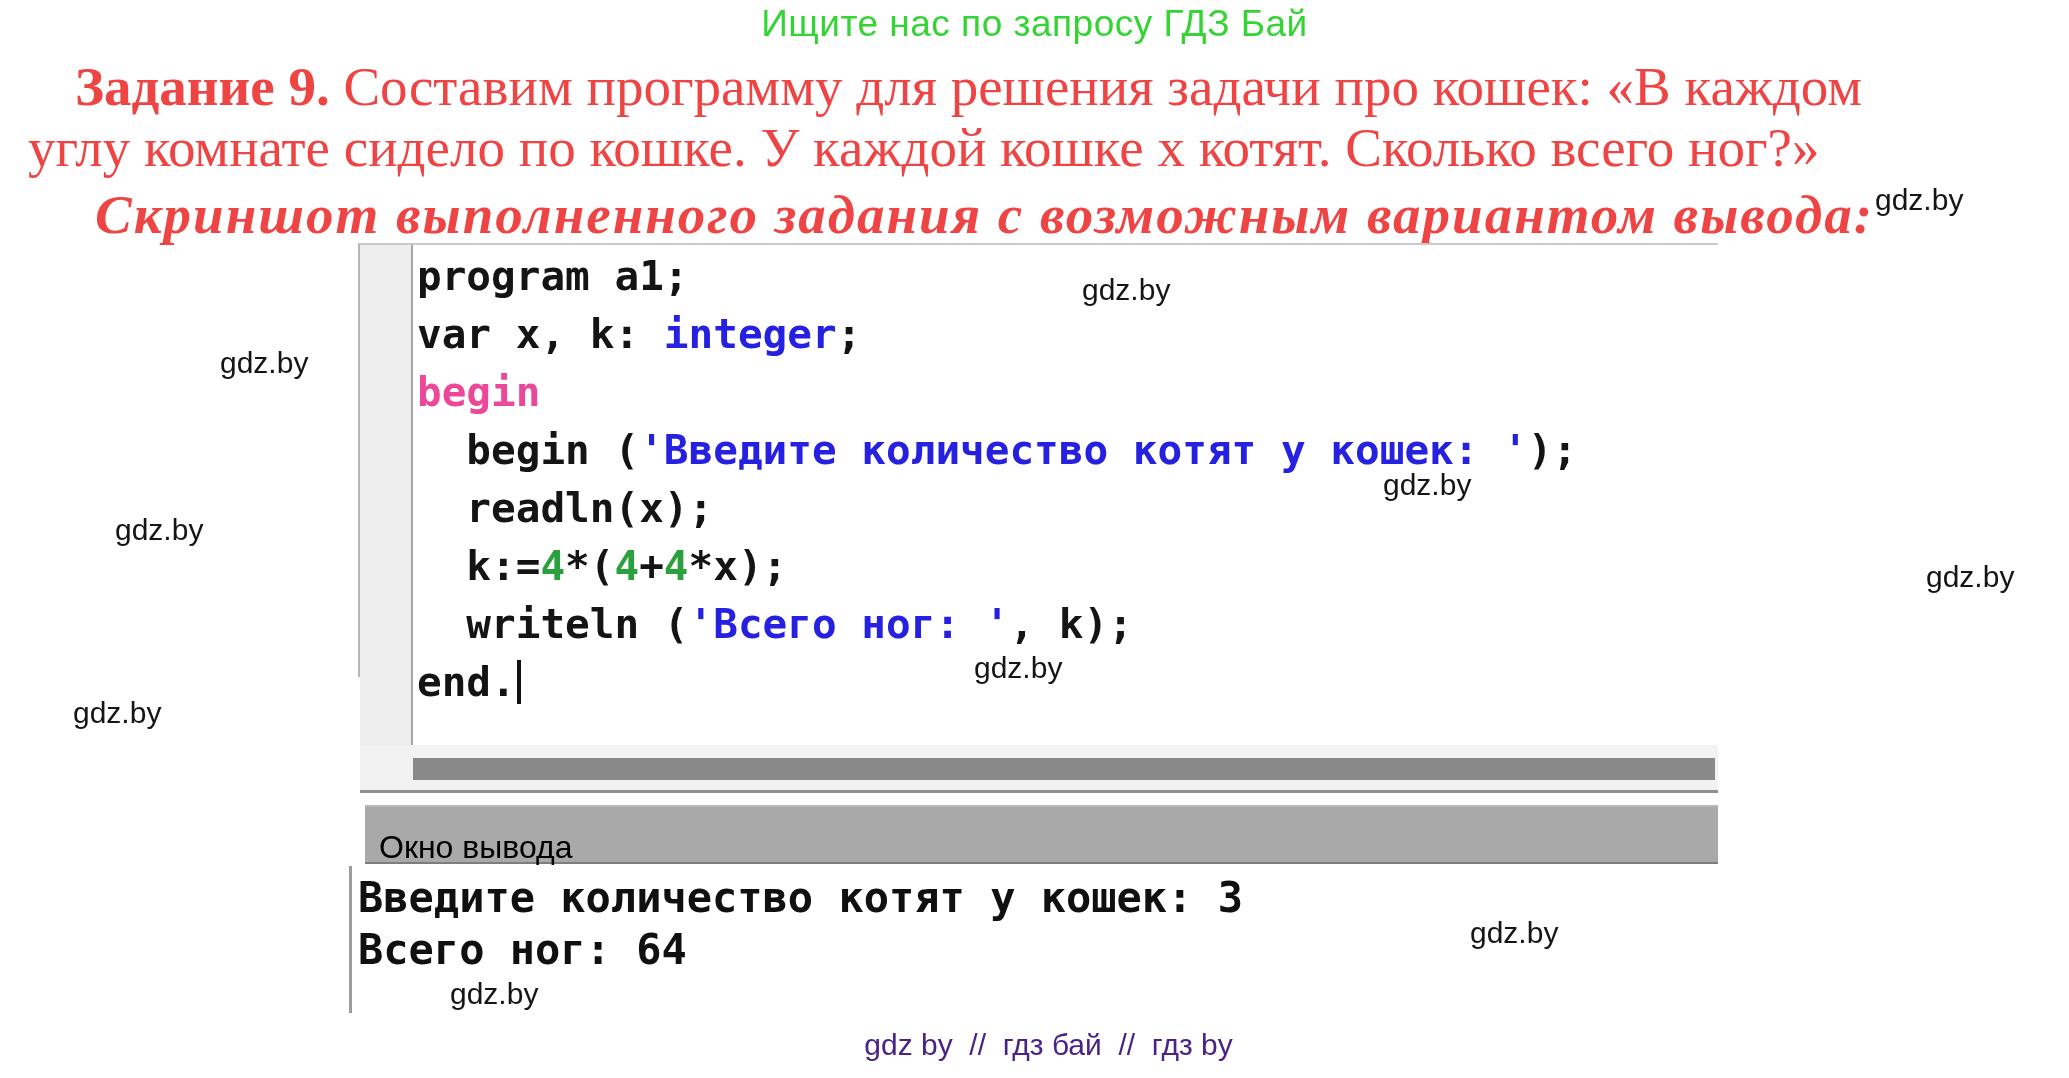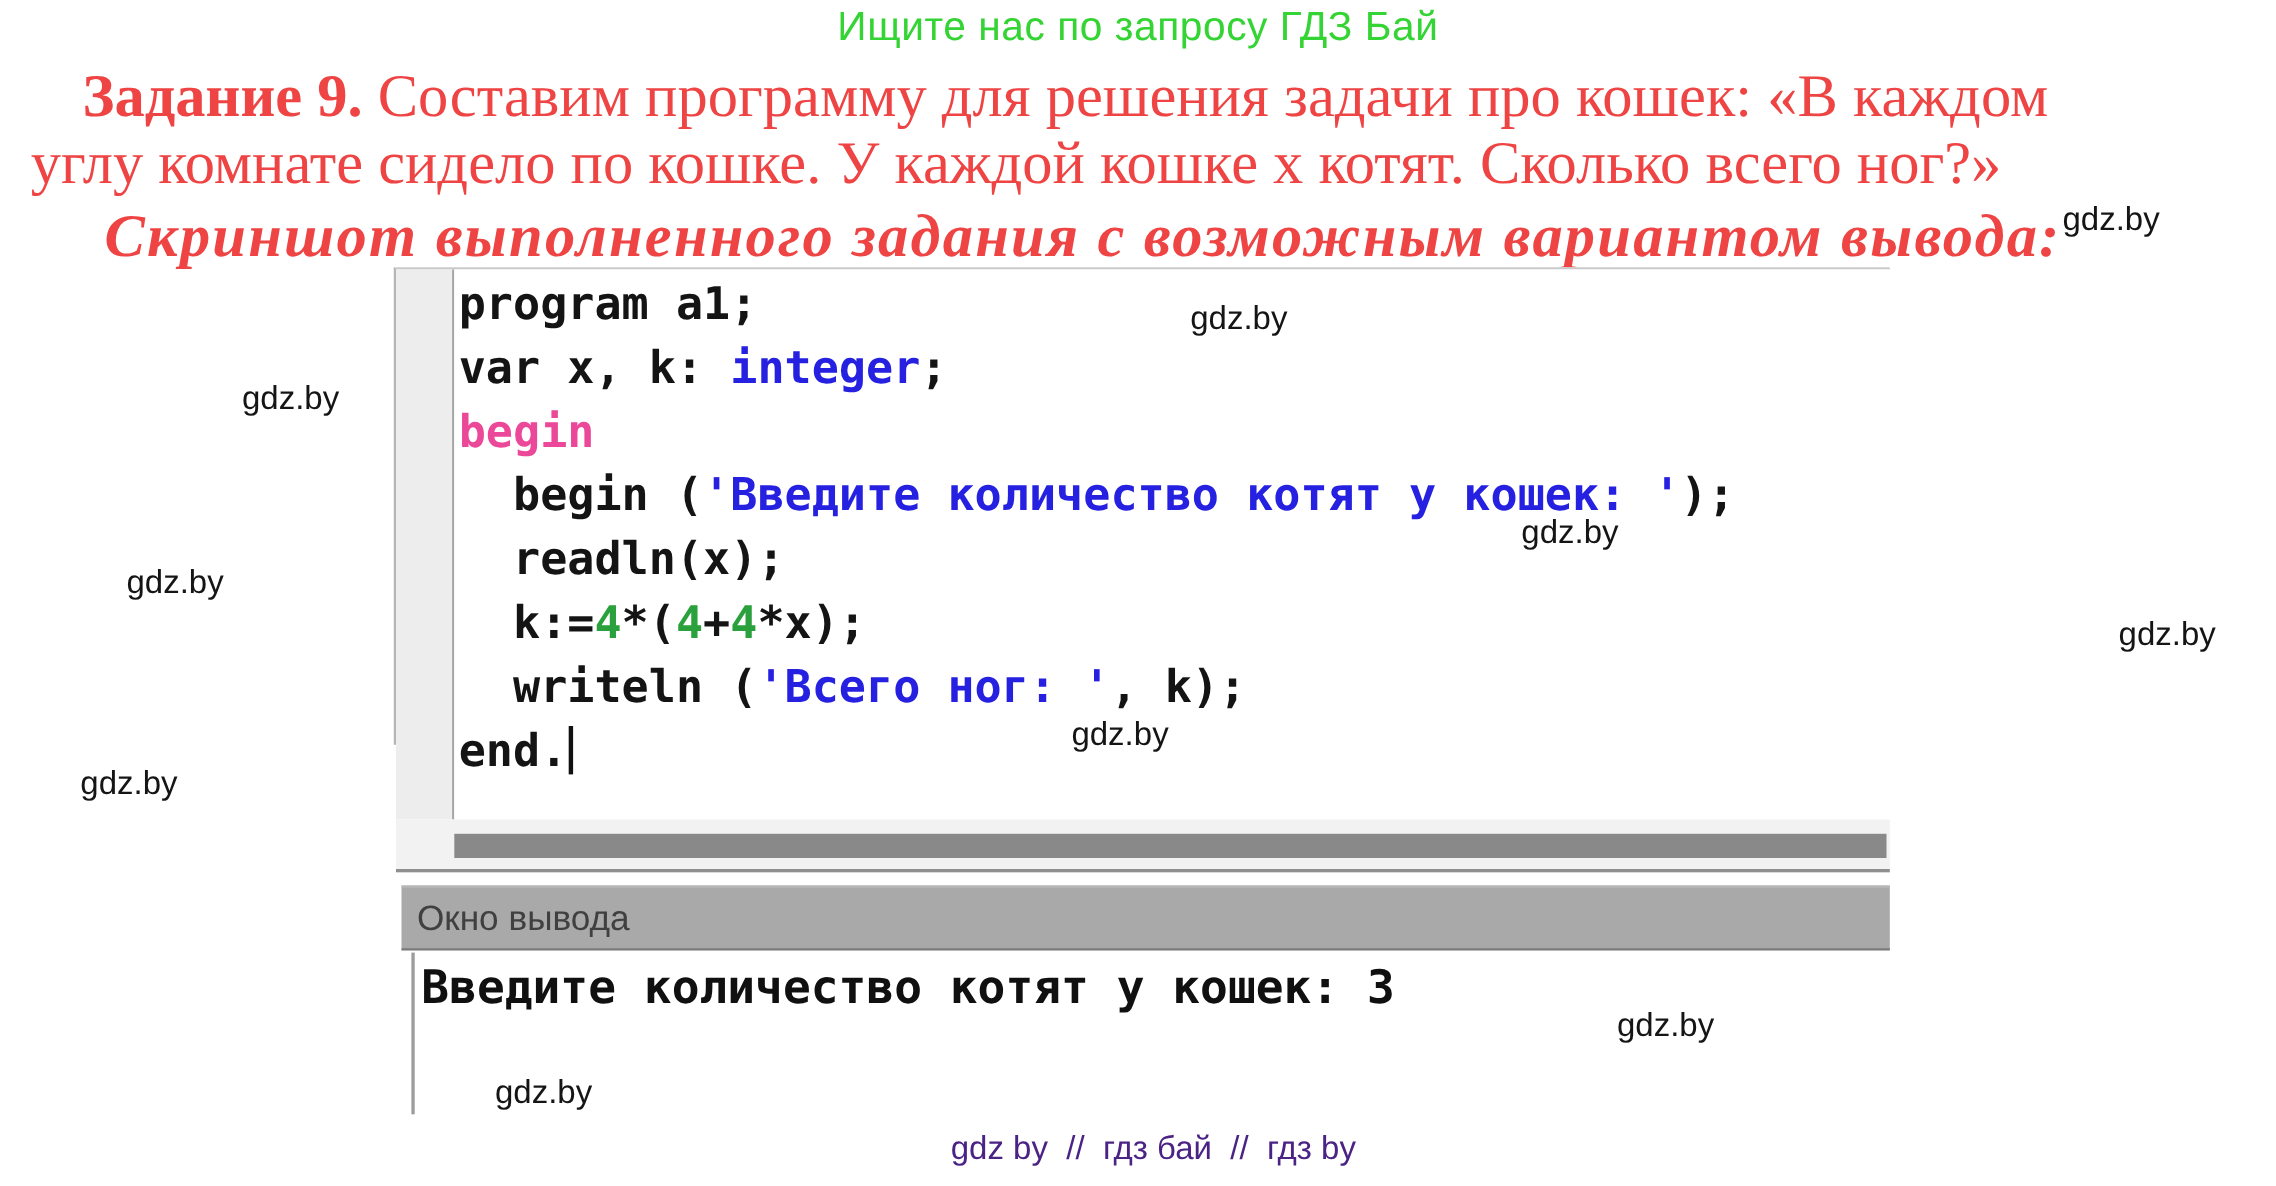--- a/index.html
+++ b/index.html
@@ -29,22 +29,22 @@
   .code-line{white-space:pre;font-family:"DejaVu Sans Mono","Liberation Mono",monospace;
              font-size:41px;font-weight:bold;line-height:58px;height:58px;padding-left:4px;}
   .cursor{display:inline-block;width:4px;height:44px;background:#111;vertical-align:-8px;margin-left:1px;}
   .hscrollbar{position:absolute;left:0;top:500px;right:0;height:45px;background:#f2f2f2;
               border-bottom:3px solid #8f8f8f;}
   .hthumb{position:absolute;left:53px;right:3px;top:13px;height:22px;background:#898989;}
 
   
   .out-header{position:absolute;left:365px;top:805px;width:1353px;height:59px;background:#a9a9a9;
               border-top:2px solid #b8b8b8;border-bottom:2px solid #7d7d7d;box-sizing:border-box;}
-  .out-title{position:absolute;left:14px;top:0;line-height:55px;font-size:32px;color:#404040;}
-  .out-body{position:absolute;left:374px;top:866px;width:1353px;height:147px;background:#ffffff;
+  .out-title{position:absolute;left:14px;top:13px;line-height:55px;font-size:32px;color:#000000;}
+  .out-body{position:absolute;left:349px;top:866px;width:1353px;height:147px;background:#ffffff;
             border-left:3px solid #9c9c9c;box-sizing:border-box;padding:6px 0 0 6px;}
   .out-line{white-space:pre;font-family:"DejaVu Sans Mono","Liberation Mono",monospace;
             font-size:42px;font-weight:bold;line-height:52px;color:#101010;}
 
   
   .wm{position:absolute;font-size:30px;color:#151515;white-space:pre;}
 
   
   .footer{position:absolute;top:1028px;left:50%;transform:translateX(-50%);margin-left:14px;
           font-size:30px;font-weight:500;white-space:pre;}
@@ -77,20 +77,21 @@
     <div class="hscrollbar">
       <div class="hthumb"></div>
     </div>
   </div>
 
   <div class="out-header">
     <div class="out-title">Окно вывода</div>
   </div>
   <div class="out-body">
       <div class="out-line">Введите количество котят у кошек: 3</div>
+      <div class="out-line">Всего ног: 64</div>
     </div>
 
   <div class="footer" style="color: rgb(75, 35, 133);">gdz by  //  гдз бай  //  гдз by</div>
 
 <span class="wm" style="left: 1875px; top: 183px;">gdz.by</span>
     <span class="wm" style="left: 1082px; top: 273px;">gdz.by</span>
     <span class="wm" style="left: 220px; top: 346px;">gdz.by</span>
     <span class="wm" style="left: 1383px; top: 468px;">gdz.by</span>
     <span class="wm" style="left: 115px; top: 513px;">gdz.by</span>
     <span class="wm" style="left: 1926px; top: 560px;">gdz.by</span>

